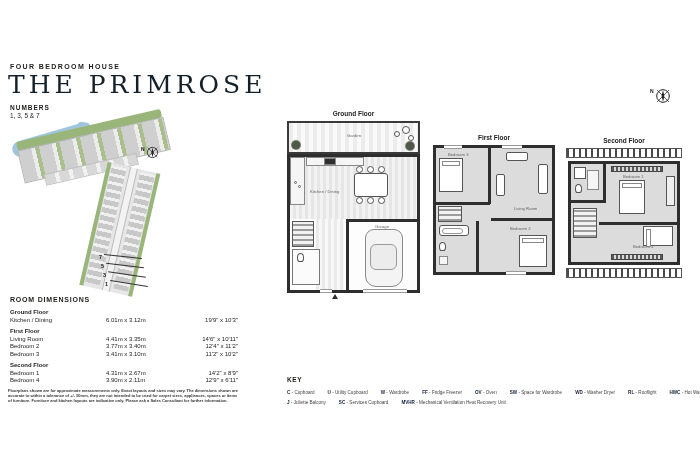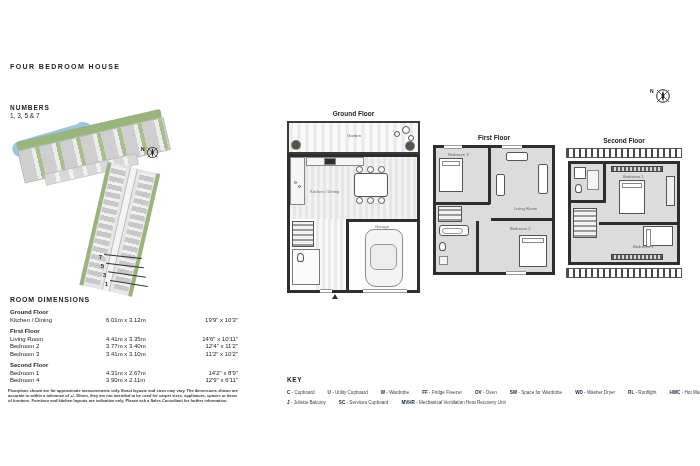--- a/index.html
+++ b/index.html
@@ -108,20 +108,21 @@
   .key-code { font-weight:700; color:#14233c; }
   .key-code::after { content:" - "; font-weight:400; color:#444; }
   .key-name { color:#444; }
 </style>
 </head>
 <body>
 
 <div class="page">
 
   <div class="abs eyebrow">FOUR BEDROOM HOUSE</div>
+  <div class="abs title">THE PRIMROSE</div>
   <div class="abs numbers-label">NUMBERS</div>
   <div class="abs numbers-value">1, 3, 5 &amp; 7</div>
 
   <div class="abs site">
     <div class="abs water"></div>
     <div class="abs water2"></div>
     <div class="abs greenband"></div>
     <div class="abs topblocks"></div>
     <div class="abs topblocks2"></div>
     <div class="abs diagstrip">

